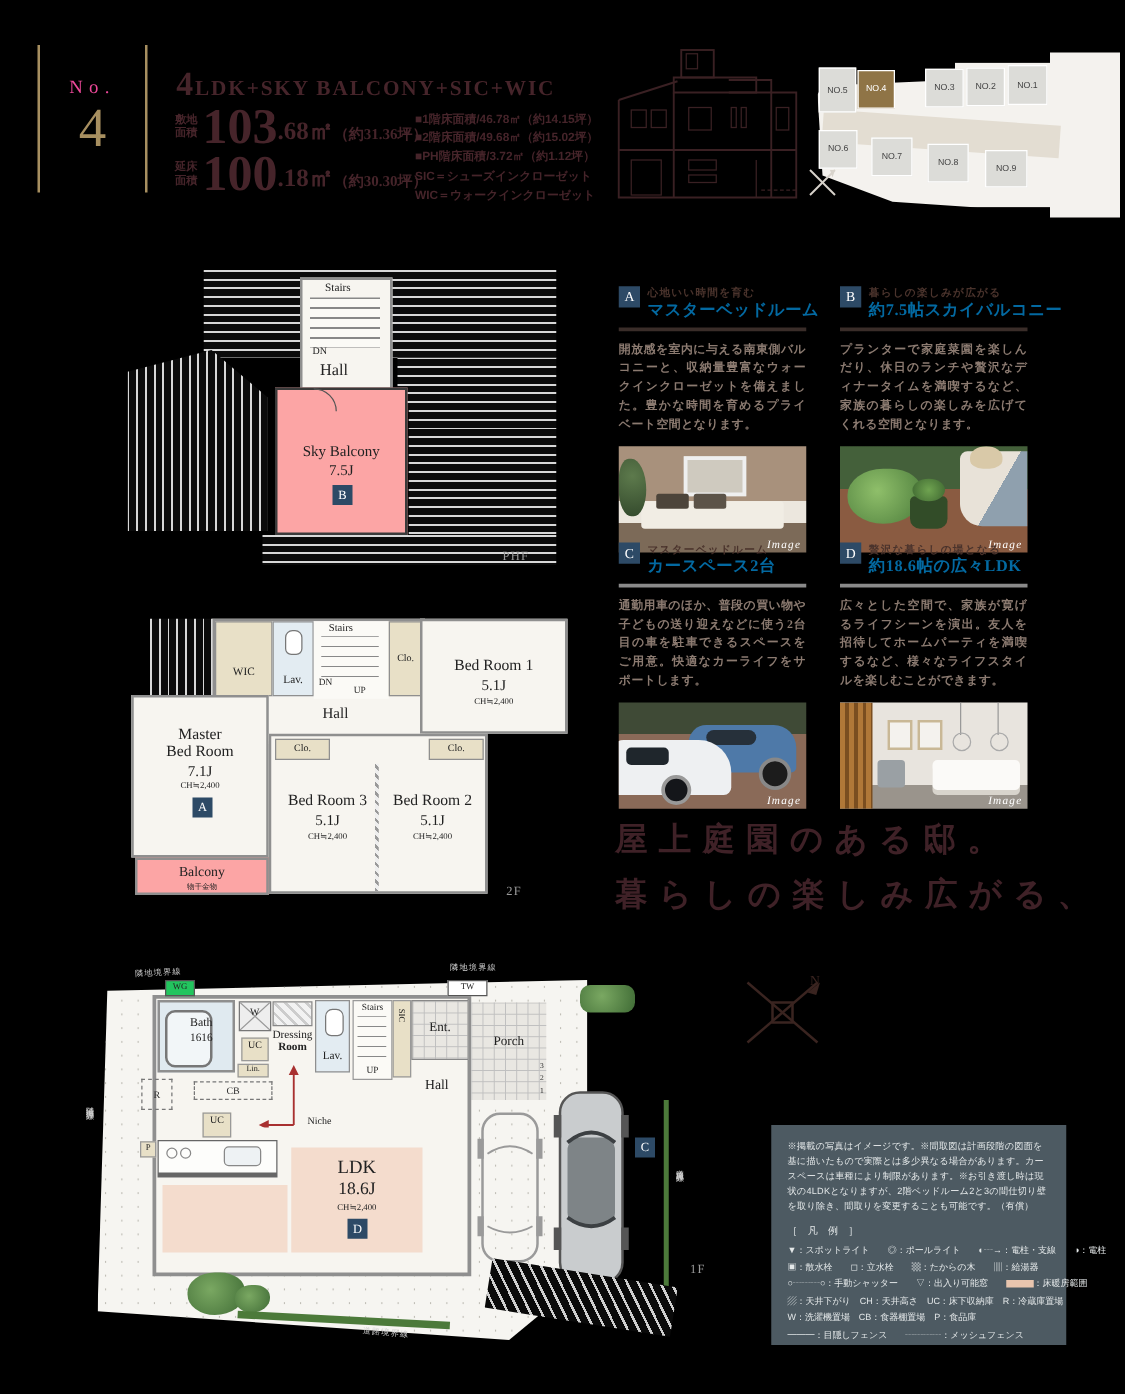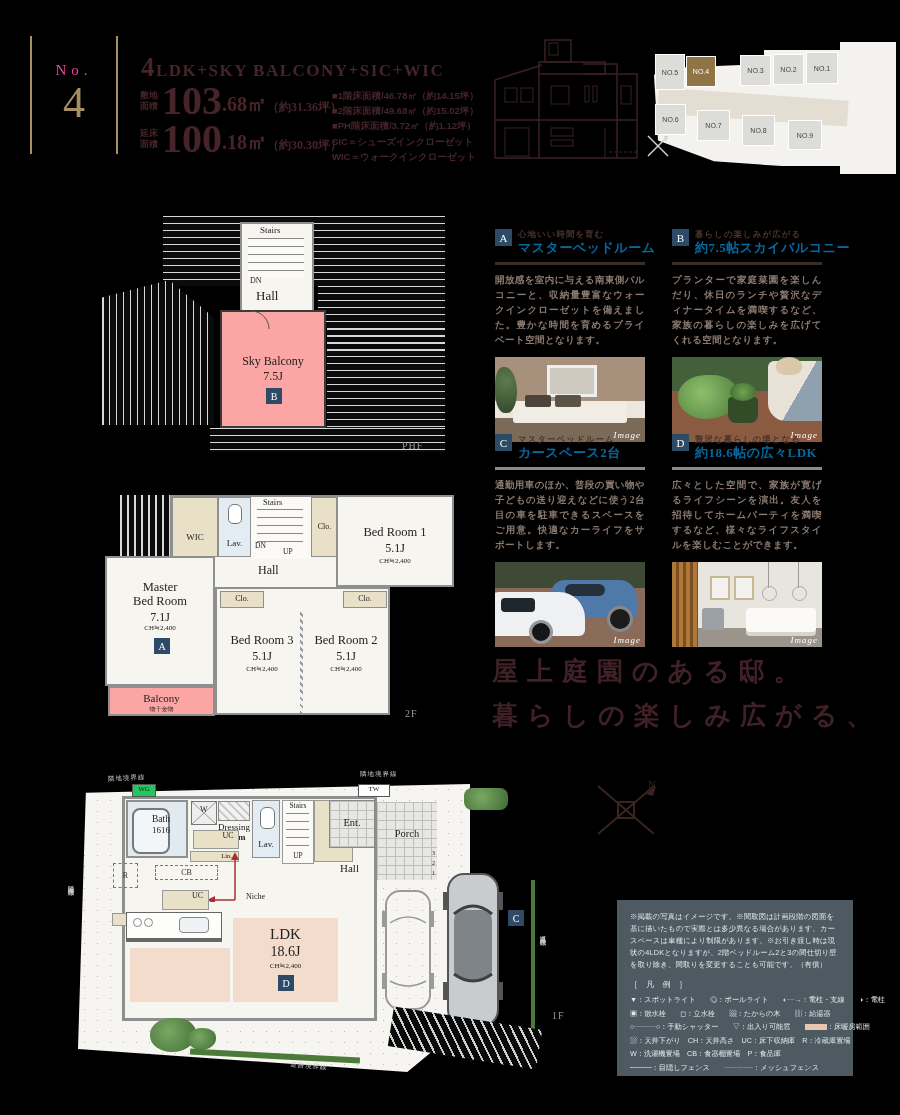--- a/index.html
+++ b/index.html
@@ -41,21 +41,21 @@
   .card-img{position:relative;margin-top:9px;width:150px;height:85px;overflow:hidden;}
   .img-lbl{position:absolute;right:4px;bottom:2px;font-size:9px;font-style:italic;color:#fff;letter-spacing:1px;}
 
   
   .catch{left:492px;top:650px;font-size:26px;font-weight:bold;letter-spacing:9px;line-height:44px;color:#3f2127;}
 
   
   .stripeH{background:repeating-linear-gradient(180deg,#d8d8d8 0 1.5px,#0b0b0b 1.5px 7px);}
   .stripeV{background:repeating-linear-gradient(90deg,#d8d8d8 0 1.5px,#0b0b0b 1.5px 7px);}
   .room{position:absolute;background:#f7f5f0;border:2.5px solid #8f8f8f;box-sizing:border-box;font-size:10px;color:#222;}
-  .beige{background:#e8e0c7;padding-left:24px;}
+  .beige{background:#e8e0c7;}
   .blue{background:#fca5a5;}
   .roomlbl{position:absolute;color:#222;text-align:center;}
   .ch{font-size:7px;}
   .graylbl{color:#9a9a9a;font-size:10px;letter-spacing:1px;}
   .pbadge{position:absolute;width:16px;height:16px;background:#2d4a66;color:#fff;font-size:10px;display:flex;align-items:center;justify-content:center;}
   .treads{background:repeating-linear-gradient(180deg,#888 0 1px,#fbfaf6 1px 8px);}
   .tile{background-image:linear-gradient(#bfbfbf 1px,transparent 1px),linear-gradient(90deg,#bfbfbf 1px,transparent 1px);background-size:9px 9px;background-color:#e9e7e2;}
   .dash{border:1px dashed #777;background:transparent;position:absolute;font-size:8px;color:#333;display:flex;align-items:center;justify-content:center;box-sizing:border-box;}
   .pink{background:#f4dccd;}
   .toilet{position:absolute;width:12px;height:18px;background:#fff;border:1px solid #777;border-radius:6px 6px 5px 5px;}

